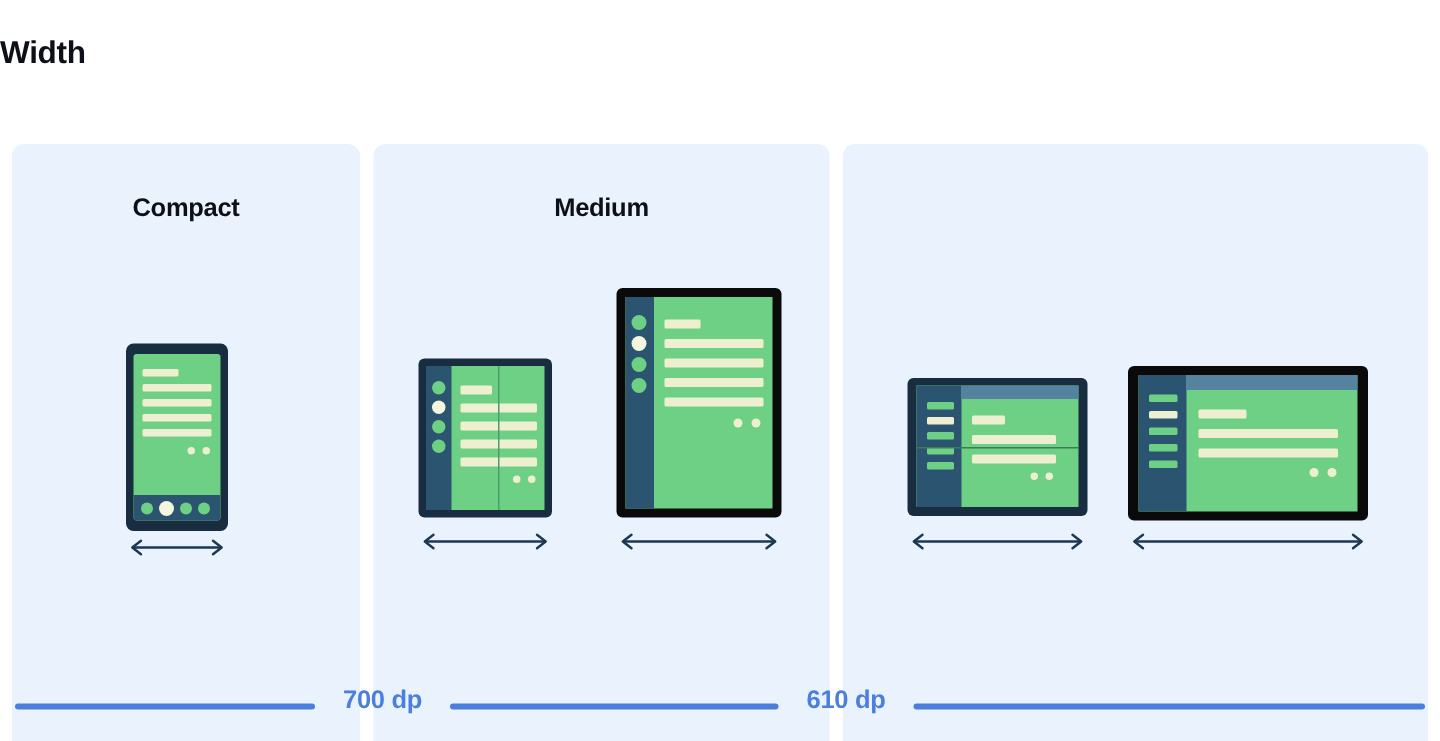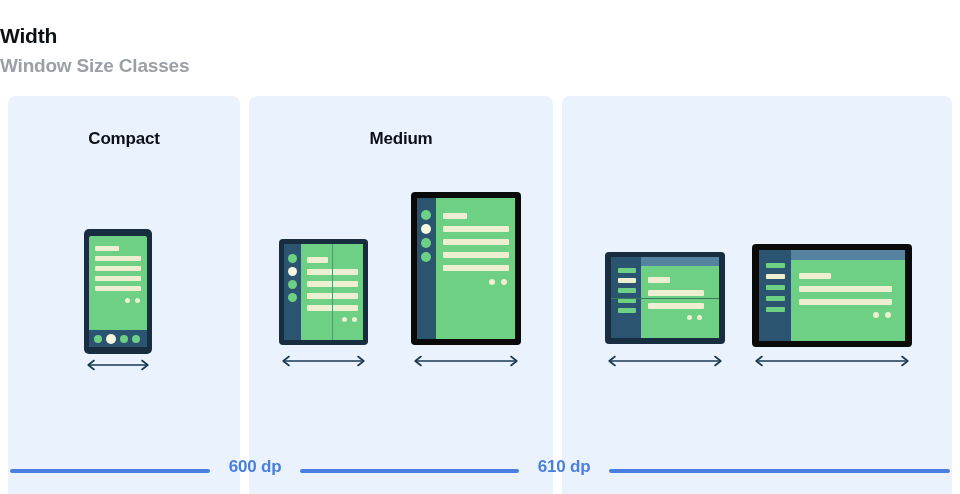--- a/index.html
+++ b/index.html
@@ -146,21 +146,20 @@
     color: #4a7fe0;
     letter-spacing: -0.2px;
     text-align: center;
   }
 </style>
 </head>
 <body>
 
 <div class="header">
   <div class="title">Width</div>
-  <div class="subtitle">Window Size Classes</div>
 </div>
 
 <div class="panels">
 
   <div class="panel panel-compact">
     <div class="panel-label">Compact</div>
 
     <div class="device" style="left:76px; top:133px; width:68px; height:125px; background:#182d3f; border-radius:5px;">
       <div class="screen" style="left:5px; top:7px; width:58px; height:111px; border-radius:2px;">
         <div class="line" style="left:6px; top:10px; width:24px; height:5px;"></div>
@@ -297,17 +296,17 @@
         <line x1="5" y1="7" x2="155" y2="7" stroke="#1b3850" stroke-width="1.6"></line>
         <polyline points="10,2.5 4.2,7 10,11.5" fill="none" stroke="#1b3850" stroke-width="1.6" stroke-linecap="round" stroke-linejoin="round"></polyline>
         <polyline points="150,2.5 155.8,7 150,11.5" fill="none" stroke="#1b3850" stroke-width="1.6" stroke-linecap="round" stroke-linejoin="round"></polyline>
       </svg>
     </div>
   </div>
 </div>
 
 <div class="dp-row">
   <div class="dp-rule" style="left:10px;  width:200px;"></div>
-  <div class="dp-label" style="left:218px; width:74px;">600 dp</div>
+  <div class="dp-label" style="left:218px; width:74px;">700 dp</div>
   <div class="dp-rule" style="left:300px; width:219px;"></div>
   <div class="dp-label" style="left:527px; width:74px;">610 dp</div>
   <div class="dp-rule" style="left:609px; width:341px;"></div>
 </div>
 
 </body></html>

